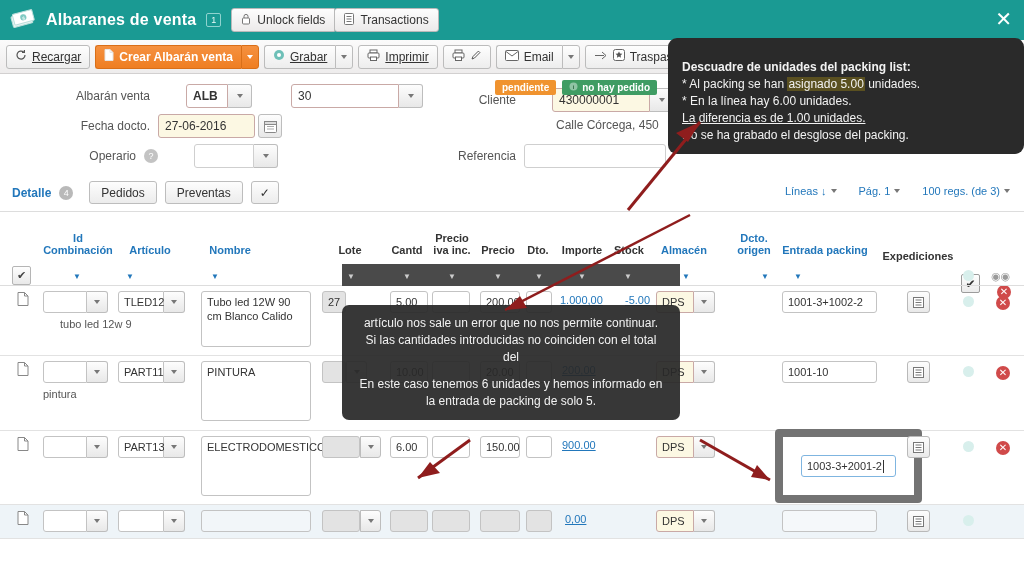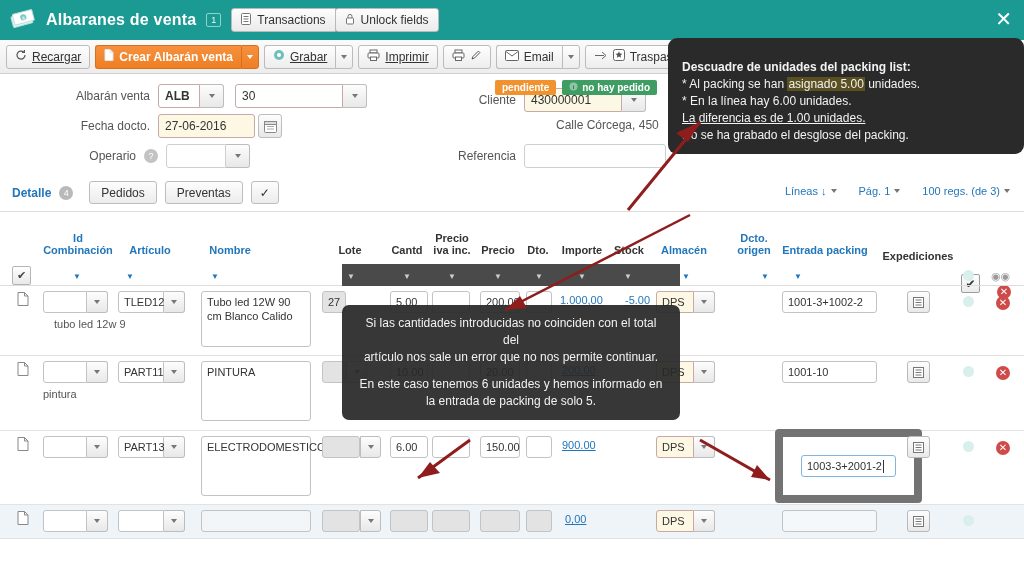--- a/index.html
+++ b/index.html
@@ -94,21 +94,21 @@
     height:24px; border:1px solid #c9a9a6; background:#fff; border-radius:3px;
     font-size:12px; padding:0 6px; display:flex; align-items:center; color:#333;
   }
   .fld.cream{background:#fcf8e3;}
   .fld.plain{border:1px solid #cfcfcf;background:#fff;}
   .ddbtn{
     width:24px;height:24px;border:1px solid #bdbdbd;border-left:none;border-radius:0 3px 3px 0;
     background:linear-gradient(#fdfdfd,#e8e8e8); display:flex;align-items:center;justify-content:center;
   }
   .combo{display:flex;}
-  .combo > .fld{border-radius:3px 0 0 3px;}
+  .combo > .fld{border-radius:3px 0 0 3px;margin-left:28px;}
   .addr{font-size:12px; color:#555;}
 
   
   .tabsrow{
     position:relative; height:38px; border-bottom:1px solid #ddd;
     display:flex; align-items:center; padding-left:12px; gap:8px;
   }
   .tab-link{color:#2277bb; font-weight:bold; font-size:12px;}
   .circ{
     width:14px;height:14px;border-radius:50%;background:#b9b9b9;color:#fff;
@@ -210,36 +210,36 @@
         <text x="14" y="11.5" font-size="5" text-anchor="middle" fill="#fff" font-family="'Liberation Sans',sans-serif">$</text>
       </g>
     </svg>
   </span>
   <span class="app-title">Albaranes de venta</span>
   <span class="count-box">1</span>
   <div class="tb-group">
     <div class="tb-btn">
       <span>
         <svg width="10" height="12" viewBox="0 0 10 12">
+            <path d="M3 5V3.4a2 2 0 0 1 4 0V5" fill="none" stroke="#777"></path>
+            <rect x="1.5" y="5" width="7" height="6" rx="1" fill="#fff" stroke="#777"></rect>
+          </svg>
+      </span>
+      <span>Unlock fields</span>
+    </div>
+    <div class="tb-btn">
+      <span>
+        <svg width="10" height="12" viewBox="0 0 10 12">
             <rect x="0.5" y="0.5" width="9" height="11" rx="1" fill="#fff" stroke="#777"></rect>
             <line x1="2.5" y1="3.5" x2="7.5" y2="3.5" stroke="#777"></line>
             <line x1="2.5" y1="6" x2="7.5" y2="6" stroke="#777"></line>
             <line x1="2.5" y1="8.5" x2="7.5" y2="8.5" stroke="#777"></line>
           </svg>
       </span>
       <span>Transactions</span>
-    </div>
-    <div class="tb-btn">
-      <span>
-        <svg width="10" height="12" viewBox="0 0 10 12">
-            <path d="M3 5V3.4a2 2 0 0 1 4 0V5" fill="none" stroke="#777"></path>
-            <rect x="1.5" y="5" width="7" height="6" rx="1" fill="#fff" stroke="#777"></rect>
-          </svg>
-      </span>
-      <span>Unlock fields</span>
     </div>
   </div>
   <span class="close-x">✕</span>
 </div>
 
 <div class="toolbar">
   <div class="btn">
     <span>
       <svg width="12" height="12" viewBox="0 0 12 12">
           <path d="M10 6a4 4 0 1 1-1.4-3" fill="none" stroke="#555" stroke-width="1.2"></path>
@@ -506,21 +506,21 @@
         <path d="M1 .5h6.5L11 4v9.5H1z" fill="#fff" stroke="#888"></path>
         <path d="M7.5.5V4H11" fill="none" stroke="#888"></path>
       </svg>
   </span>
   <span class="cell combo2" style="left:43px;top:5px;">
     <span class="inp" style="width:44px;"></span>
     <span class="mini-dd">
         <span class="caret-d"></span>
       </span>
   </span>
-  <span class="cell subtext" style="left:43px;top:32px;padding-left:11px;">tubo led 12w 9</span>
+  <span class="cell subtext" style="left:49px;top:32px;padding-left:11px;">tubo led 12w 9</span>
   <span class="cell combo2" style="left:118px;top:5px;">
     <span class="inp" style="width:46px;">TLED12</span>
     <span class="mini-dd">
         <span class="caret-d"></span>
       </span>
   </span>
   <span class="cell note" style="left:201px;top:5px;width:110px;height:56px;">Tubo led 12W 90 cm Blanco Calido</span>
   <span class="cell inp gray" style="left:322px;top:5px;width:24px;justify-content:center;">27</span>
   <span class="cell inp" style="left:390px;top:5px;width:38px;">5.00</span>
   <span class="cell inp" style="left:432px;top:5px;width:38px;"></span>
@@ -721,18 +721,18 @@
   <div class="tt-title">Descuadre de unidades del packing list:</div>
   <div>
     <span>* Al packing se han </span><span class="hl-y">asignado 5.00</span><span> unidades.</span>
   </div>
   <div>* En la línea hay 6.00 unidades.</div>
   <div class="tt-underline">La diferencia es de 1.00 unidades.</div>
   <div>No se ha grabado el desglose del packing.</div>
 </div>
 
 <div class="tooltip dark-note" style="left:342px; top:305px; width:338px;">
+  <div>artículo nos sale un error que no nos permite continuar.</div>
   <div>Si las cantidades introducidas no coinciden con el total del</div>
-  <div>artículo nos sale un error que no nos permite continuar.</div>
   <div style="height:10px;"></div>
   <div>En este caso tenemos 6 unidades y hemos informado en</div>
   <div>la entrada de packing de solo 5.</div>
 </div>
 
 </body></html>

